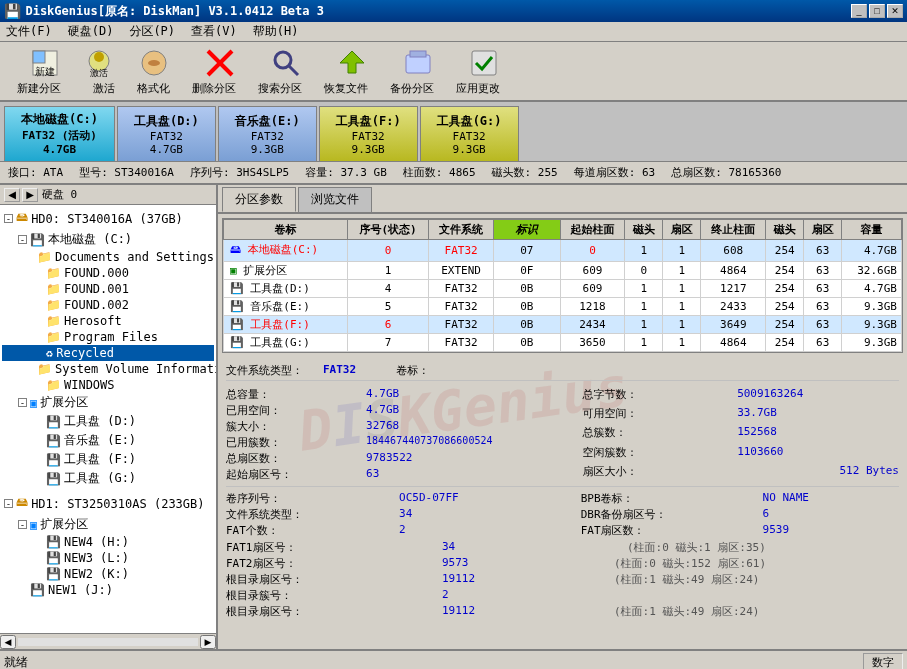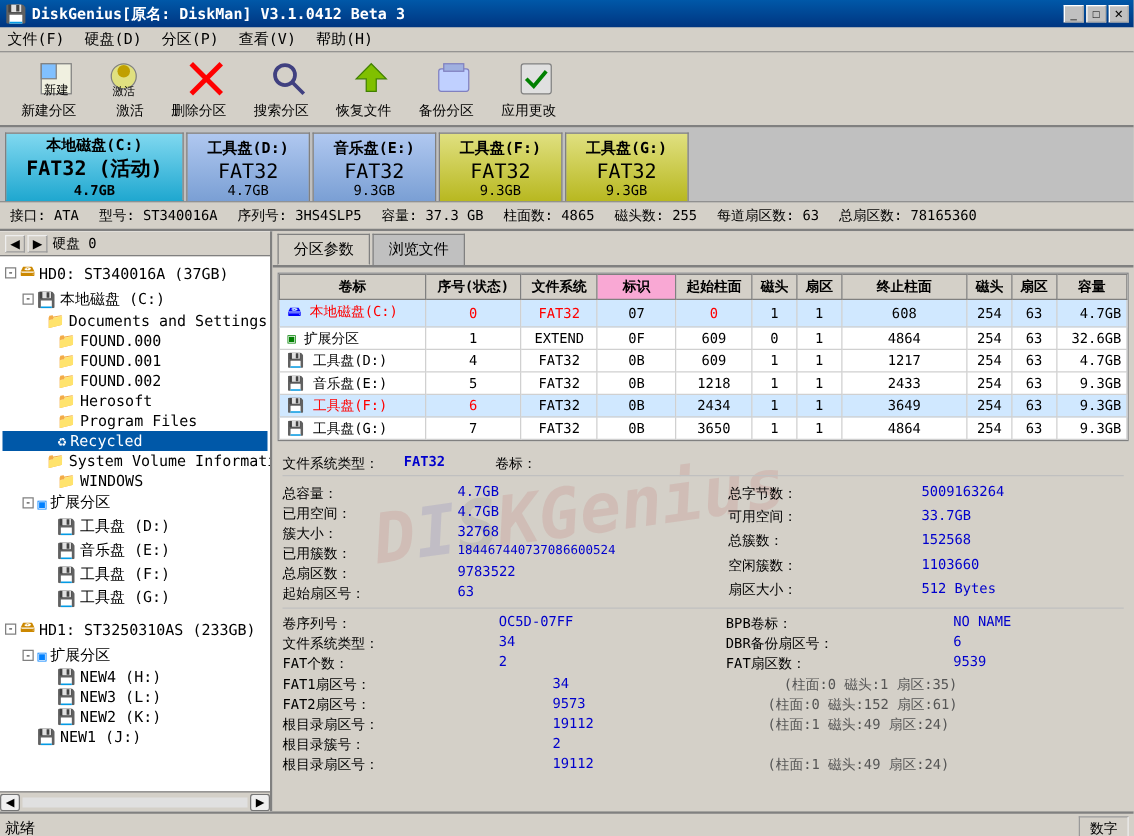--- a/index.html
+++ b/index.html
@@ -19,21 +19,21 @@
     #toolbar { background: #d4d0c8; height: 60px; display: flex; align-items: center; gap: 4px; padding: 4px 8px; border-bottom: 2px solid #808080; }
     .tool-btn { display: flex; flex-direction: column; align-items: flex-end; gap: 2px; cursor: pointer; padding: 4px 8px; background: transparent; border: 1px solid transparent; min-width: 50px; }
     .tool-icon { width: 32px; height: 32px; display: flex; align-items: center; justify-content: center; font-size: 20px; }
     .tool-label { font-size: 11px; white-space: nowrap; }
     
     
     #disktabs { background: #c0c0c0; height: 60px; display: flex; align-items: stretch; border-bottom: 1px solid #808080; padding: 4px 4px 0 4px; gap: 2px; overflow: hidden; }
     .disk-tab { display: flex; flex-direction: column; align-items: center; justify-content: center; padding: 4px 16px; border: 1px solid #808080; border-bottom: none; background: linear-gradient(to bottom, #b0c8f0, #7a9fd4); color: #000; cursor: pointer; font-size: 11px; min-width: 80px; }
     .disk-tab.active { background: linear-gradient(to bottom, #80d8f0, #20a8d0); border-bottom: 1px solid #20a8d0; font-weight: bold; }
     .disk-tab-name { font-weight: bold; font-size: 12px; }
-    .disk-tab-fs { font-size: 16px; }
+    .disk-tab-fs { font-size: 11px; }
     .disk-tab-size { font-size: 11px; }
     
     
     #diskinfo { background: #d4d0c8; height: 22px; display: flex; align-items: center; padding: 0 8px; font-size: 11px; border-bottom: 1px solid #808080; gap: 16px; }
     
     
     #maincontent { display: flex; height: calc(669px - 22px - 20px - 60px - 60px - 22px - 20px); }
     
     
     #leftpanel { width: 218px; border-right: 2px solid #808080; display: flex; flex-direction: column; background: white; overflow: hidden; }
@@ -90,20 +90,29 @@
   </div>
   <div class="tool-btn">
     <div class="tool-icon">
       <svg width="32" height="32" viewBox="0 0 32 32">
           <circle cx="16" cy="14" r="10" fill="#e0e080" stroke="#808080"></circle>
           <circle cx="16" cy="10" r="5" fill="#c0a000"></circle>
           <text x="16" y="29" font-size="9" fill="#000" text-anchor="middle">激活</text>
         </svg>
     </div>
     <span class="tool-label">激活</span>
+  </div>
+  <div class="tool-btn">
+    <div class="tool-icon">
+      <svg width="32" height="32" viewBox="0 0 32 32">
+          <ellipse cx="16" cy="16" rx="12" ry="12" fill="#e8c080" stroke="#808080"></ellipse>
+          <ellipse cx="16" cy="16" rx="6" ry="3" fill="#c08040"></ellipse>
+        </svg>
+    </div>
+    <span class="tool-label">格式化</span>
   </div>
   <div class="tool-btn">
     <div class="tool-icon">
       <svg width="32" height="32" viewBox="0 0 32 32">
           <line x1="4" y1="4" x2="28" y2="28" stroke="red" stroke-width="4"></line>
           <line x1="28" y1="4" x2="4" y2="28" stroke="red" stroke-width="4"></line>
         </svg>
     </div>
     <span class="tool-label">删除分区</span>
   </div>
@@ -323,25 +332,25 @@
       <div class="rpanel-tab">浏览文件</div>
     </div>
 
     <div style="background:white; border:1px solid #808080; margin:4px; overflow-x:auto;">
       <table style="width:100%; border-collapse:collapse; font-size:11px;">
         <thead>
           <tr>
             <th style="background:#d4d0c8; border:1px solid #808080; padding:2px 6px; text-align:center;">卷标</th>
             <th style="background:#d4d0c8; border:1px solid #808080; padding:2px 4px; text-align:center;">序号(状态)</th>
             <th style="background:#d4d0c8; border:1px solid #808080; padding:2px 4px; text-align:center;">文件系统</th>
-            <th style="background:#f9a8d4; border:1px solid #808080; padding:2px 4px; text-align:center;">标识</th>
+            <th style="background:#84cc16; border:1px solid #808080; padding:2px 4px; text-align:center;font-style:italic;">标识</th>
             <th style="background:#d4d0c8; border:1px solid #808080; padding:2px 4px; text-align:center;">起始柱面</th>
             <th style="background:#d4d0c8; border:1px solid #808080; padding:2px 4px; text-align:center;">磁头</th>
             <th style="background:#d4d0c8; border:1px solid #808080; padding:2px 4px; text-align:center;">扇区</th>
-            <th style="background:#d4d0c8; border:1px solid #808080; padding:2px 21px; text-align:center;">终止柱面</th>
+            <th style="background:#d4d0c8; border:1px solid #808080; padding:2px 4px; text-align:center;">终止柱面</th>
             <th style="background:#d4d0c8; border:1px solid #808080; padding:2px 4px; text-align:center;">磁头</th>
             <th style="background:#d4d0c8; border:1px solid #808080; padding:2px 4px; text-align:center;">扇区</th>
             <th style="background:#d4d0c8; border:1px solid #808080; padding:2px 4px; text-align:center;">容量</th>
           </tr>
         </thead>
         <tbody>
           <tr class="pt-row selected" style="background:#d0e8ff;">
             <td style="border:1px solid #d0d0d0; padding:1px 6px;"><span style="color:blue;">🖴</span> <span style="color:red;">本地磁盘(C:)</span></td>
             <td style="border:1px solid #d0d0d0; padding:1px 4px; text-align:center; color:red;">0</td>
             <td style="border:1px solid #d0d0d0; padding:1px 4px; text-align:center; color:red;">FAT32</td>
@@ -454,21 +463,21 @@
           <div style="display:grid; grid-template-columns:auto auto; gap:1px 4px; padding-left:20px;">
             <span>总字节数：</span>
             <span style="color:#0000cc;">5009163264</span>
             <span>可用空间：</span>
             <span style="color:#0000cc;">33.7GB</span>
             <span>总簇数：</span>
             <span style="color:#0000cc;">152568</span>
             <span>空闲簇数：</span>
             <span style="color:#0000cc;">1103660</span>
             <span>扇区大小：</span>
-            <span style="color:#0000cc;">512 Bytes</span>
+            <span style="color:#0000cc;text-align:right;">512 Bytes</span>
           </div>
         </div>
 
         <div style="border-top:1px solid #c0c0c0; margin:4px 0;"></div>
 
         <div style="display:grid; grid-template-columns:auto auto 20px auto auto; gap:1px 6px;">
           <span>卷序列号：</span>
           <span style="color:#0000cc;">OC5D-07FF</span>
           <span></span>
           <span>BPB卷标：</span>

